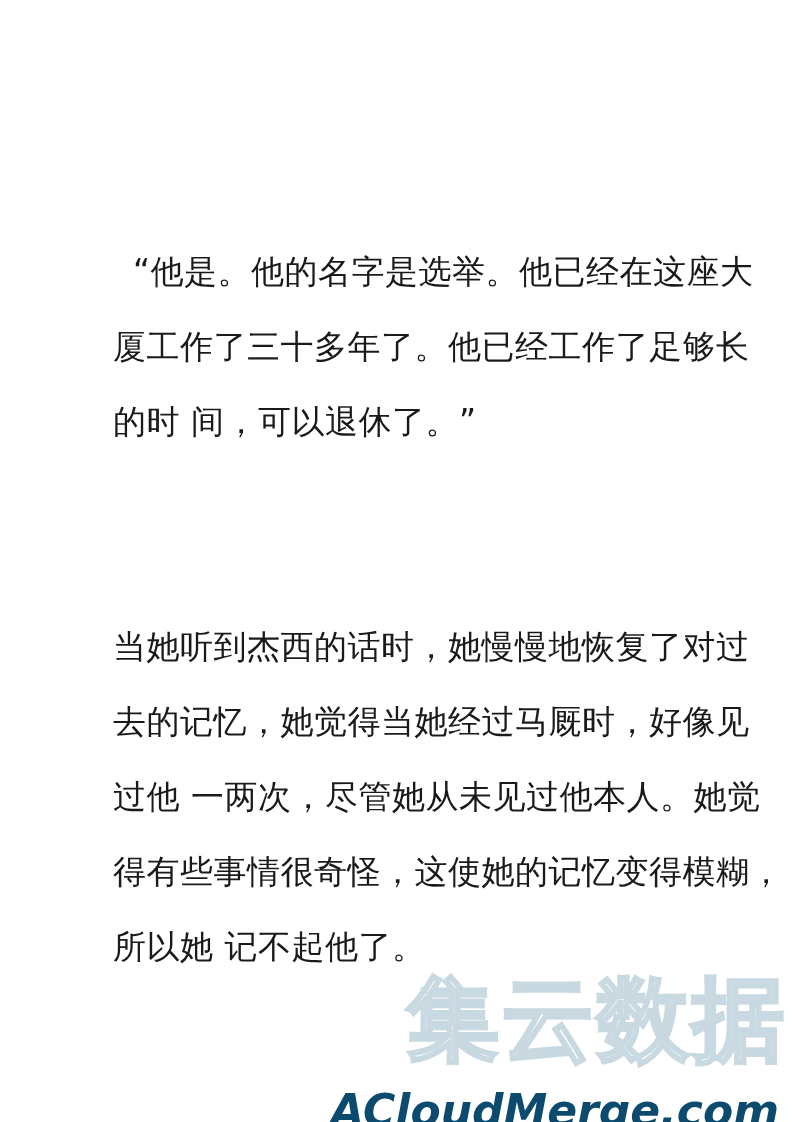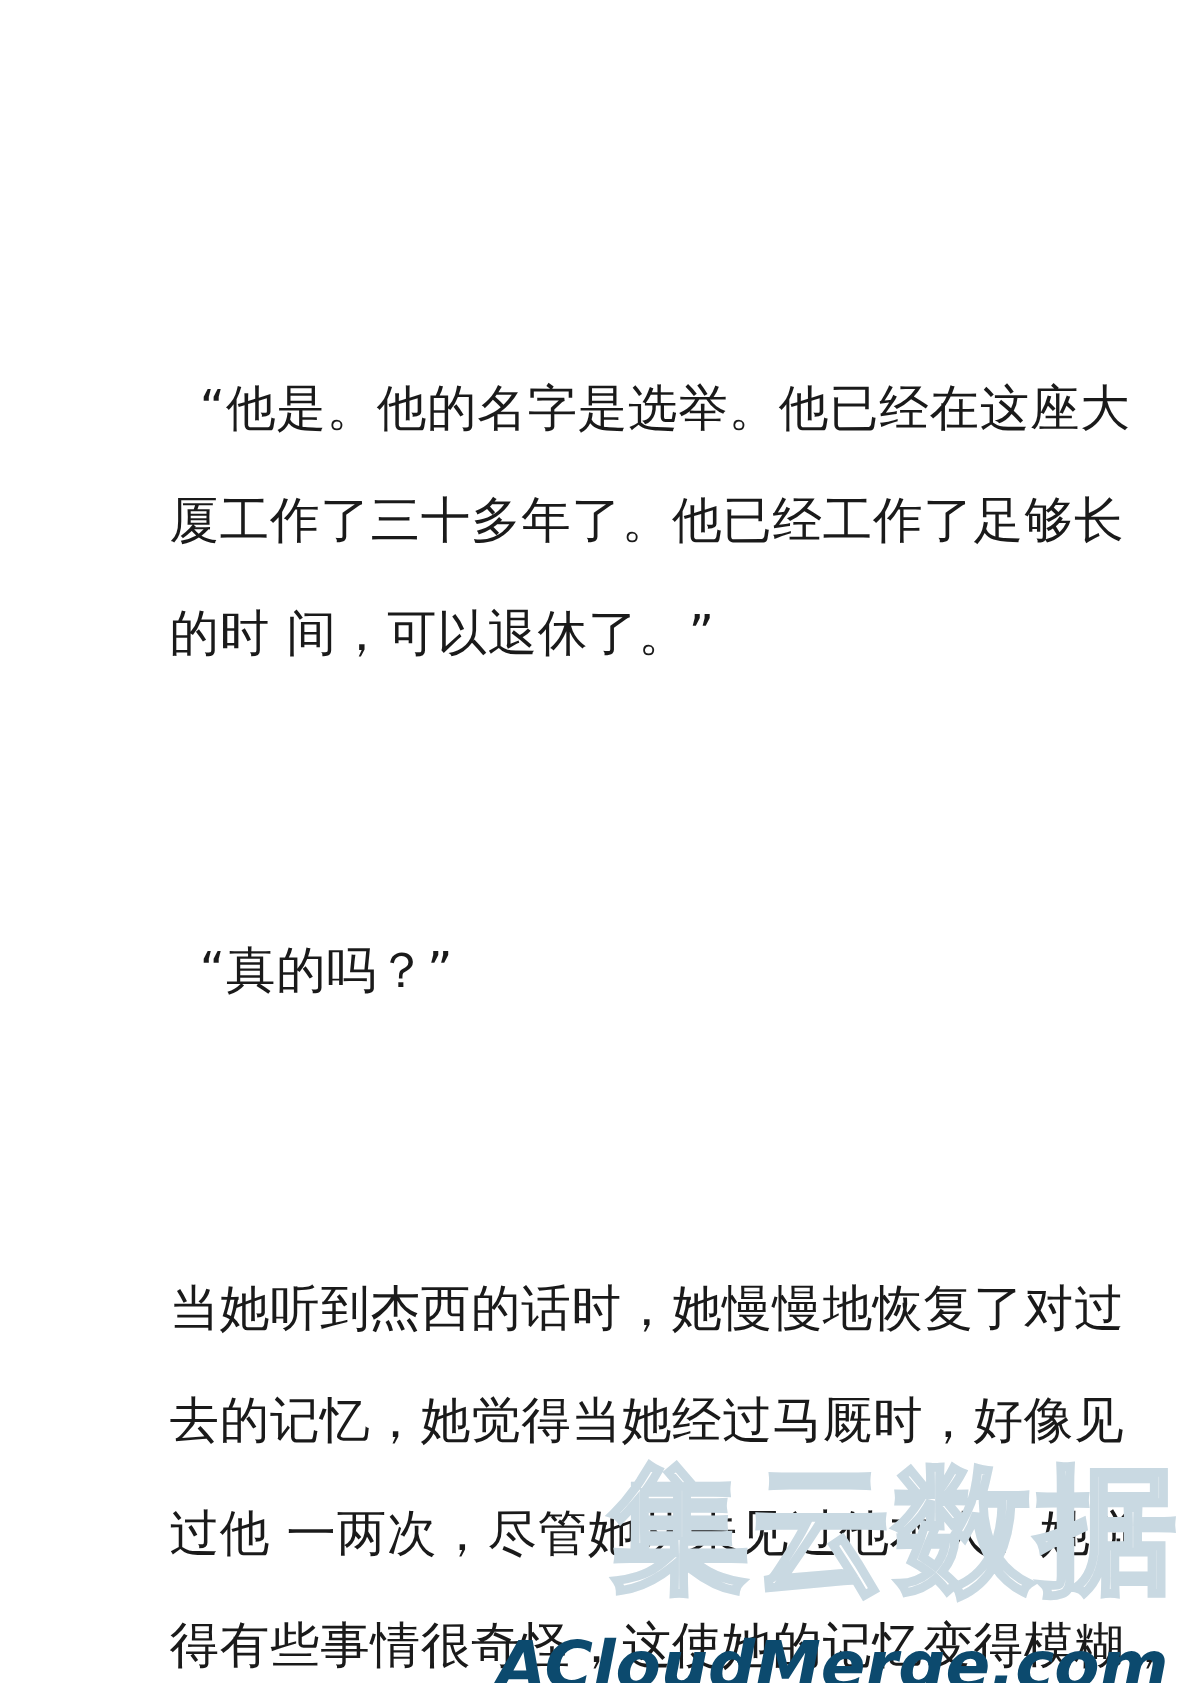--- a/index.html
+++ b/index.html
@@ -74,21 +74,20 @@
 </style>
 </head>
 <body>
 
 <div class="page">
 
   <div class="content">
     <p class="indent">“他是。他的名字是选举。他已经在这座大
 厦工作了三十多年了。他已经工作了足够长
 的时 间，可以退休了。”</p>
-    <p class="indent">“真的吗？”</p>
     <p>当她听到杰西的话时，她慢慢地恢复了对过
 去的记忆，她觉得当她经过马厩时，好像见
 过他 一两次，尽管她从未见过他本人。她觉
 得有些事情很奇怪，这使她的记忆变得模糊，
 所以她 记不起他了。</p>
     
     
   </div>
 
   <div class="watermark">

